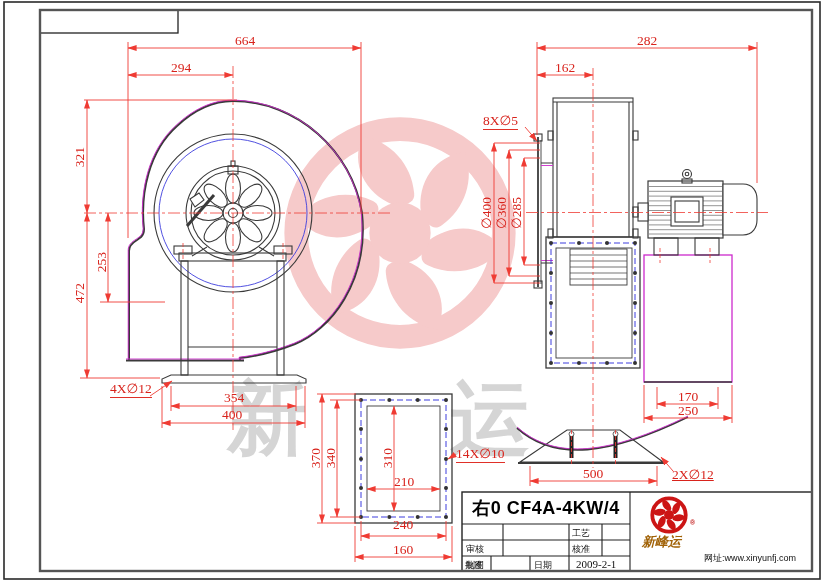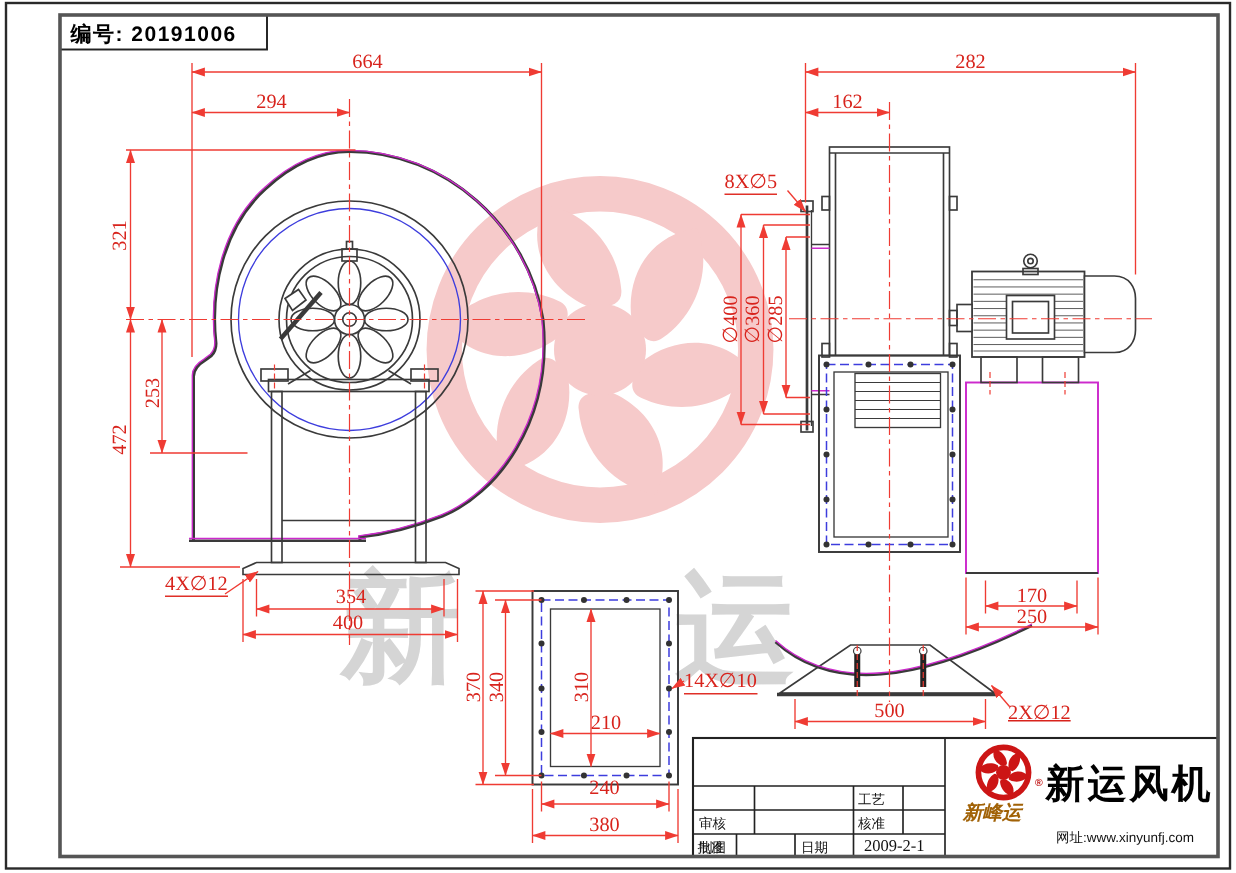--- a/index.html
+++ b/index.html
@@ -248,21 +248,20 @@
       <path d="M630,492 V571"></path>
       <path d="M462,524 H630 M462,540 H630 M462,556 H630"></path>
       <path d="M503,524 V556 M569,524 V571 M602,524 V556"></path>
       <path d="M491,556 V571 M530,556 V571"></path>
       <rect x="40" y="10" width="138" height="23" stroke-width="1.3"></rect>
     </g>
     <rect x="40" y="10" width="772" height="561" fill="none" stroke="#555" stroke-width="2.4"></rect>
     <rect x="4" y="2" width="816" height="577" fill="none" stroke="#2a2a2a" stroke-width="1.6"></rect>
   </svg>
 
-  <div class="lbl serial" style="left:47px;top:14px;">编号: 20191006</div>
 
   <div class="lbl ctr" style="left:245px;top:41px;">664</div>
   <div class="lbl ctr" style="left:181px;top:68px;">294</div>
   <div class="lbl rot" style="left:80px;top:157px;">321</div>
   <div class="lbl rot" style="left:102px;top:262px;">253</div>
   <div class="lbl rot" style="left:80px;top:293px;">472</div>
   <div class="lbl un" style="left:110px;top:382px;">4X∅12</div>
   <div class="lbl ctr" style="left:234px;top:398px;">354</div>
   <div class="lbl ctr" style="left:232px;top:415px;">400</div>
 
@@ -276,32 +275,32 @@
   <div class="lbl ctr" style="left:688px;top:411px;">250</div>
 
   <div class="lbl ctr" style="left:593px;top:474px;">500</div>
   <div class="lbl" style="left:672px;top:468px;text-decoration:underline;">2X∅12</div>
 
   <div class="lbl rot" style="left:316px;top:458px;">370</div>
   <div class="lbl rot" style="left:331px;top:458px;">340</div>
   <div class="lbl rot" style="left:388px;top:458px;">310</div>
   <div class="lbl ctr" style="left:404px;top:482px;">210</div>
   <div class="lbl ctr" style="left:403px;top:525px;">240</div>
-  <div class="lbl ctr" style="left:403px;top:550px;">380</div>
+  <div class="lbl ctr" style="left:403px;top:550px;">160</div>
   <div class="lbl un" style="left:456px;top:447px;">14X∅10</div>
 
+  <div class="lbl model ctr" style="left:546px;top:508px;">右0 CF4A-4KW/4</div>
   <div class="lbl sm" style="left:466px;top:527px;margin-top:32px;">制图</div>
   <div class="lbl sm" style="left:466px;top:543px;">审核</div>
   <div class="lbl sm" style="left:465px;top:559px;">批准</div>
   <div class="lbl sm" style="left:572px;top:527px;">工艺</div>
   <div class="lbl sm" style="left:572px;top:543px;">核准</div>
   <div class="lbl sm" style="left:534px;top:559px;">日期</div>
   <div class="lbl dt" style="left:576px;top:558px;">2009-2-1</div>
 
   <svg class="lg" style="left:650px;top:496px;" width="38" height="38">
     <use href="#fanlogo" width="38" height="38" color="#cc1515"></use>
   </svg>
   <div class="lbl reg" style="left:690px;top:519px;">®</div>
   <div class="lbl brand" style="left:642px;top:533px;">新峰运</div>
-  <div class="lbl coname" style="left:697px;top:505px;">新运风机</div>
   <div class="lbl web" style="left:704px;top:552px;">网址:www.xinyunfj.com</div>
 
 </div>
 
 </body></html>

